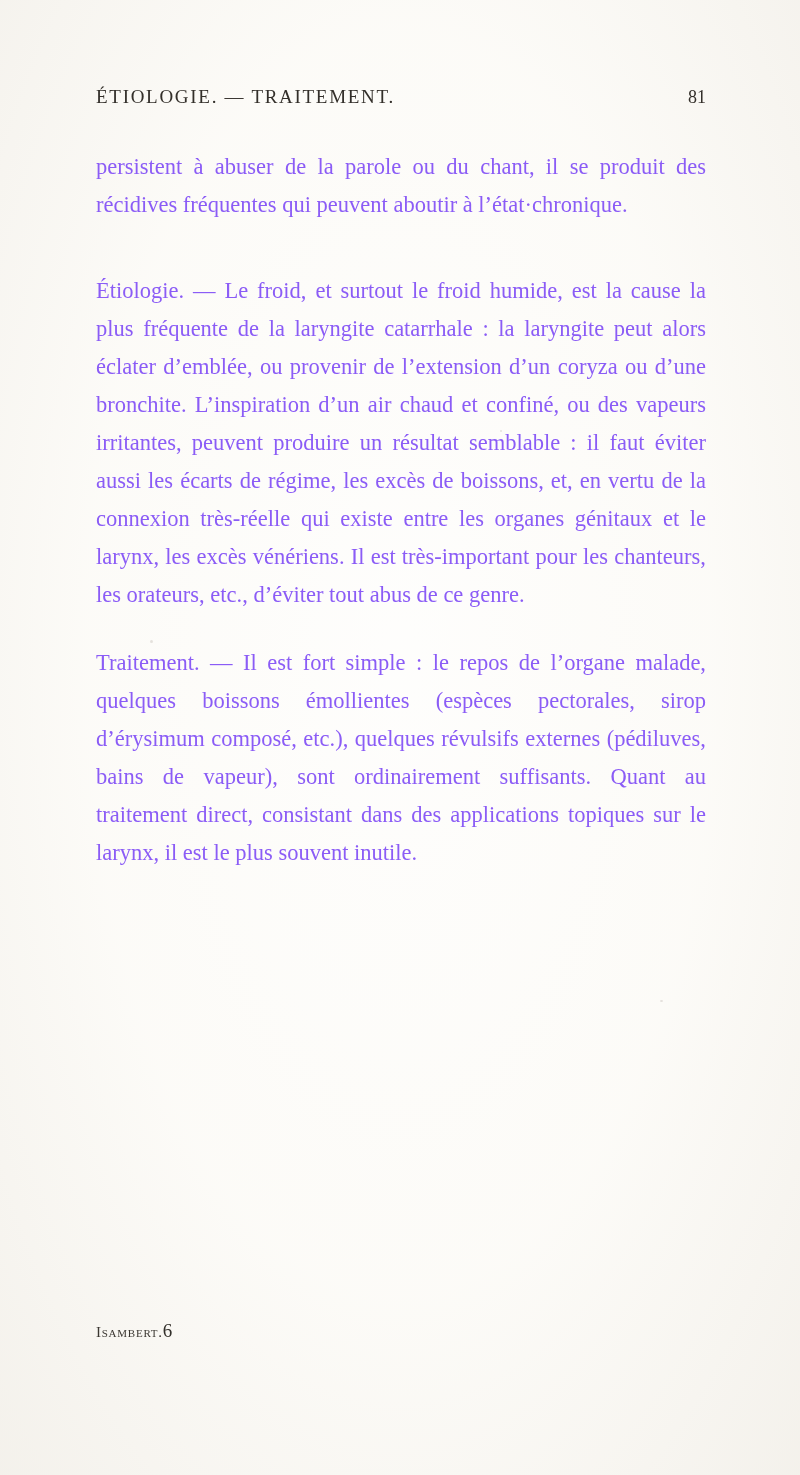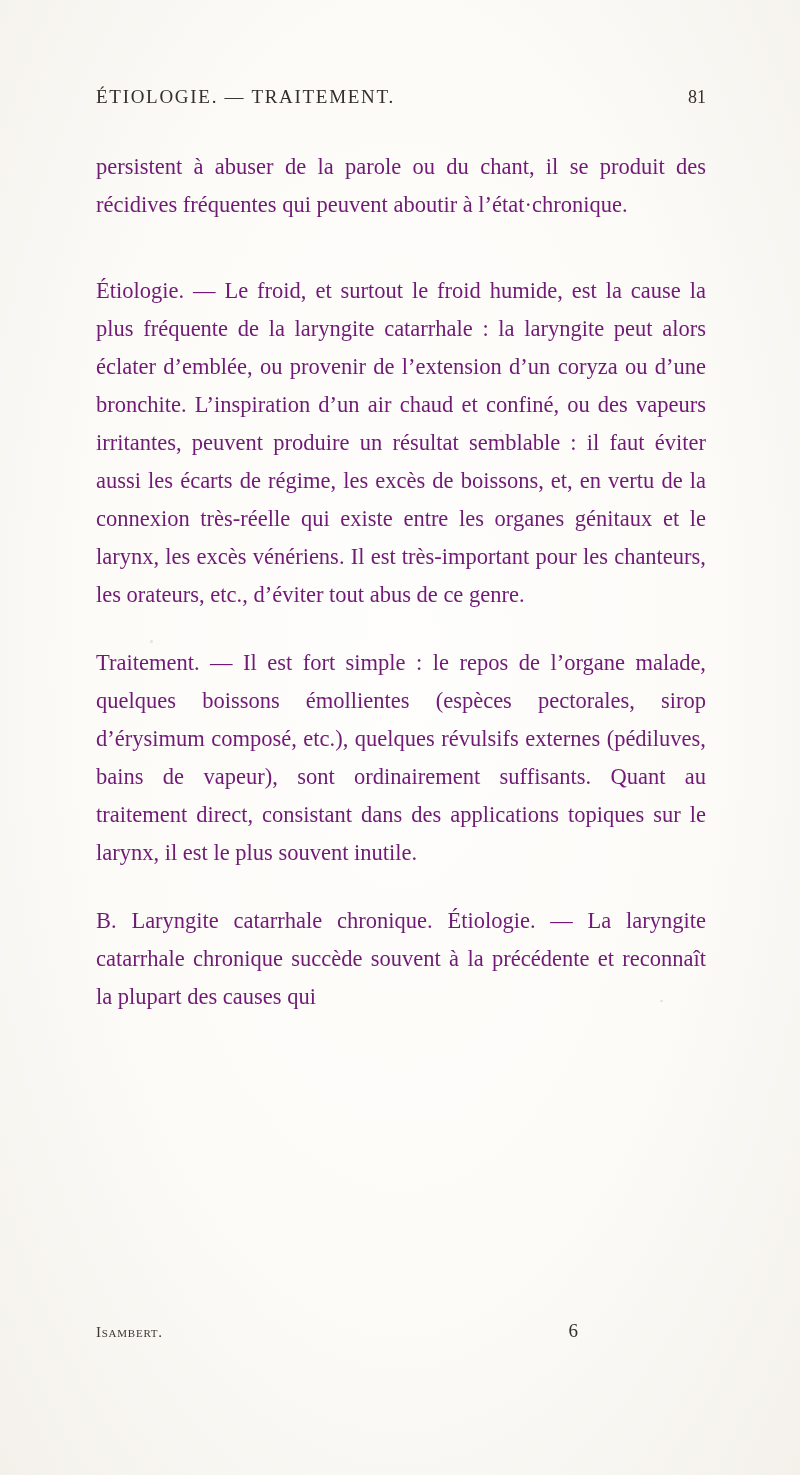--- a/index.html
+++ b/index.html
@@ -55,34 +55,33 @@
     font-variant: normal;
     font-size: 18px;
     letter-spacing: 0;
   }
   p.body-par {
     font-size: 22.5px;
     line-height: 38px;
     text-align: justify;
     margin: 0 0 30px 0;
     text-indent: 0;
-    color: #701a75;
+    color: #8b5cf6;
   }
   p.first-par {
     margin-bottom: 48px;
   }
   .run-in {
   }
   .footer {
     position: absolute;
     left: 96px;
     top: 1320px;
     width: 610px;
     display: flex;
-    justify-content: space-between;
     align-items: baseline;
   }
   .signature {
     font-variant: small-caps;
     font-size: 15px;
     letter-spacing: 0.05em;
     color: #3a3630;
   }
   .folio-bottom {
     font-size: 19px;
@@ -109,21 +108,20 @@
       <span class="rh-title">ÉTIOLOGIE. — TRAITEMENT.</span>
       <span class="rh-page">81</span>
     </div>
 
     <p class="body-par first-par">persistent à abuser de la parole ou du chant, il se produit des récidives fréquentes qui peuvent aboutir à l’état·chronique.</p>
 
     <p class="body-par"><span class="run-in">Étiologie.</span><span> — Le froid, et surtout le froid humide, est la cause la plus fréquente de la laryngite catarrhale : la laryngite peut alors éclater d’emblée, ou provenir de l’extension d’un coryza ou d’une bronchite. L’inspiration d’un air chaud et confiné, ou des vapeurs irritantes, peuvent produire un résultat semblable : il faut éviter aussi les écarts de régime, les excès de boissons, et, en vertu de la connexion très-réelle qui existe entre les organes génitaux et le larynx, les excès vénériens. Il est très-important pour les chanteurs, les orateurs, etc., d’éviter tout abus de ce genre.</span></p>
 
     <p class="body-par"><span class="run-in">Traitement.</span><span> — Il est fort simple : le repos de l’organe malade, quelques boissons émollientes (espèces pectorales, sirop d’érysimum composé, etc.), quelques révulsifs externes (pédiluves, bains de vapeur), sont ordinairement suffisants. Quant au traitement direct, consistant dans des applications topiques sur le larynx, il est le plus souvent inutile.</span></p>
 
-    <p class="body-par"><span class="run-in">B. Laryngite catarrhale chronique. Étiologie.</span><span> — La laryngite catarrhale chronique succède souvent à la précédente et reconnaît la plupart des causes qui</span></p>
 
   </div>
 
   <div class="footer">
     <span class="signature">Isambert.</span>
     <span class="folio-bottom">6</span>
   </div>
 
   <div class="speck" style="left:150px; top:640px; width:3px; height:3px;"></div>
   <div class="speck" style="left:500px; top:430px; width:2px; height:2px;"></div>

